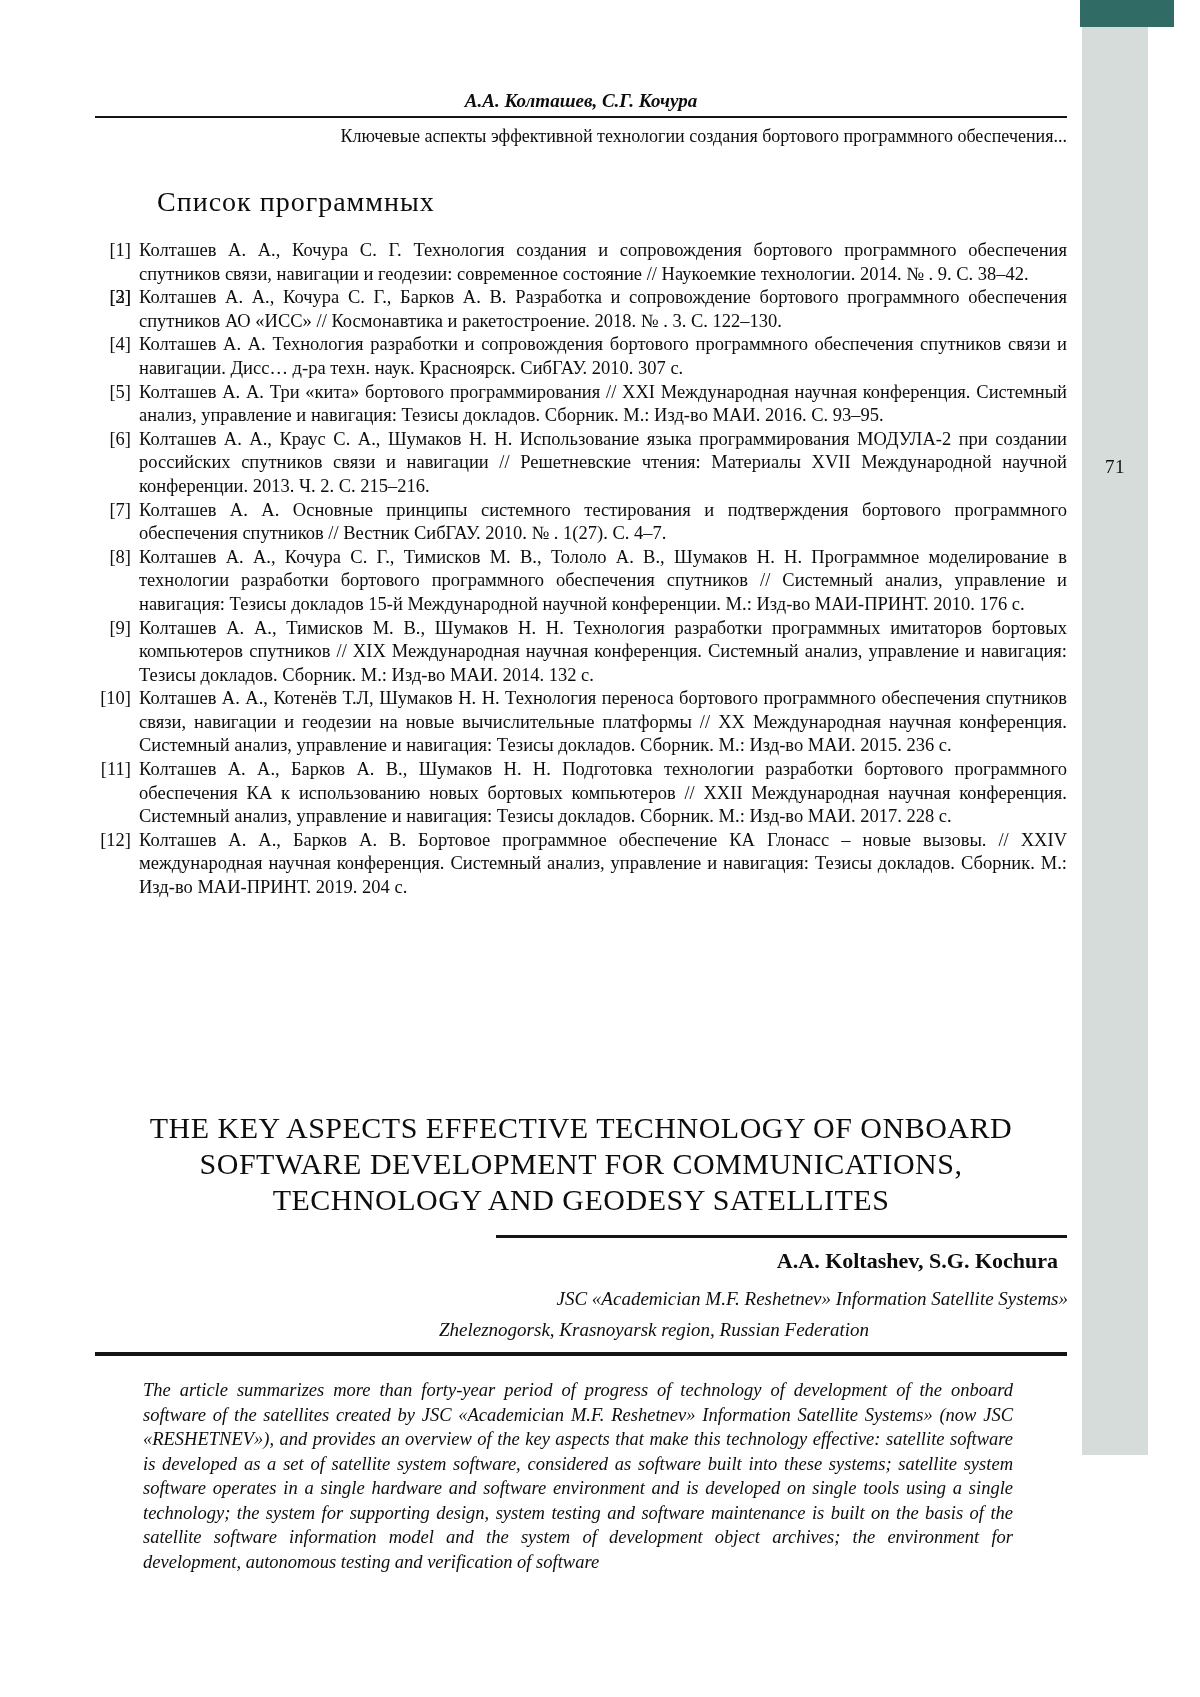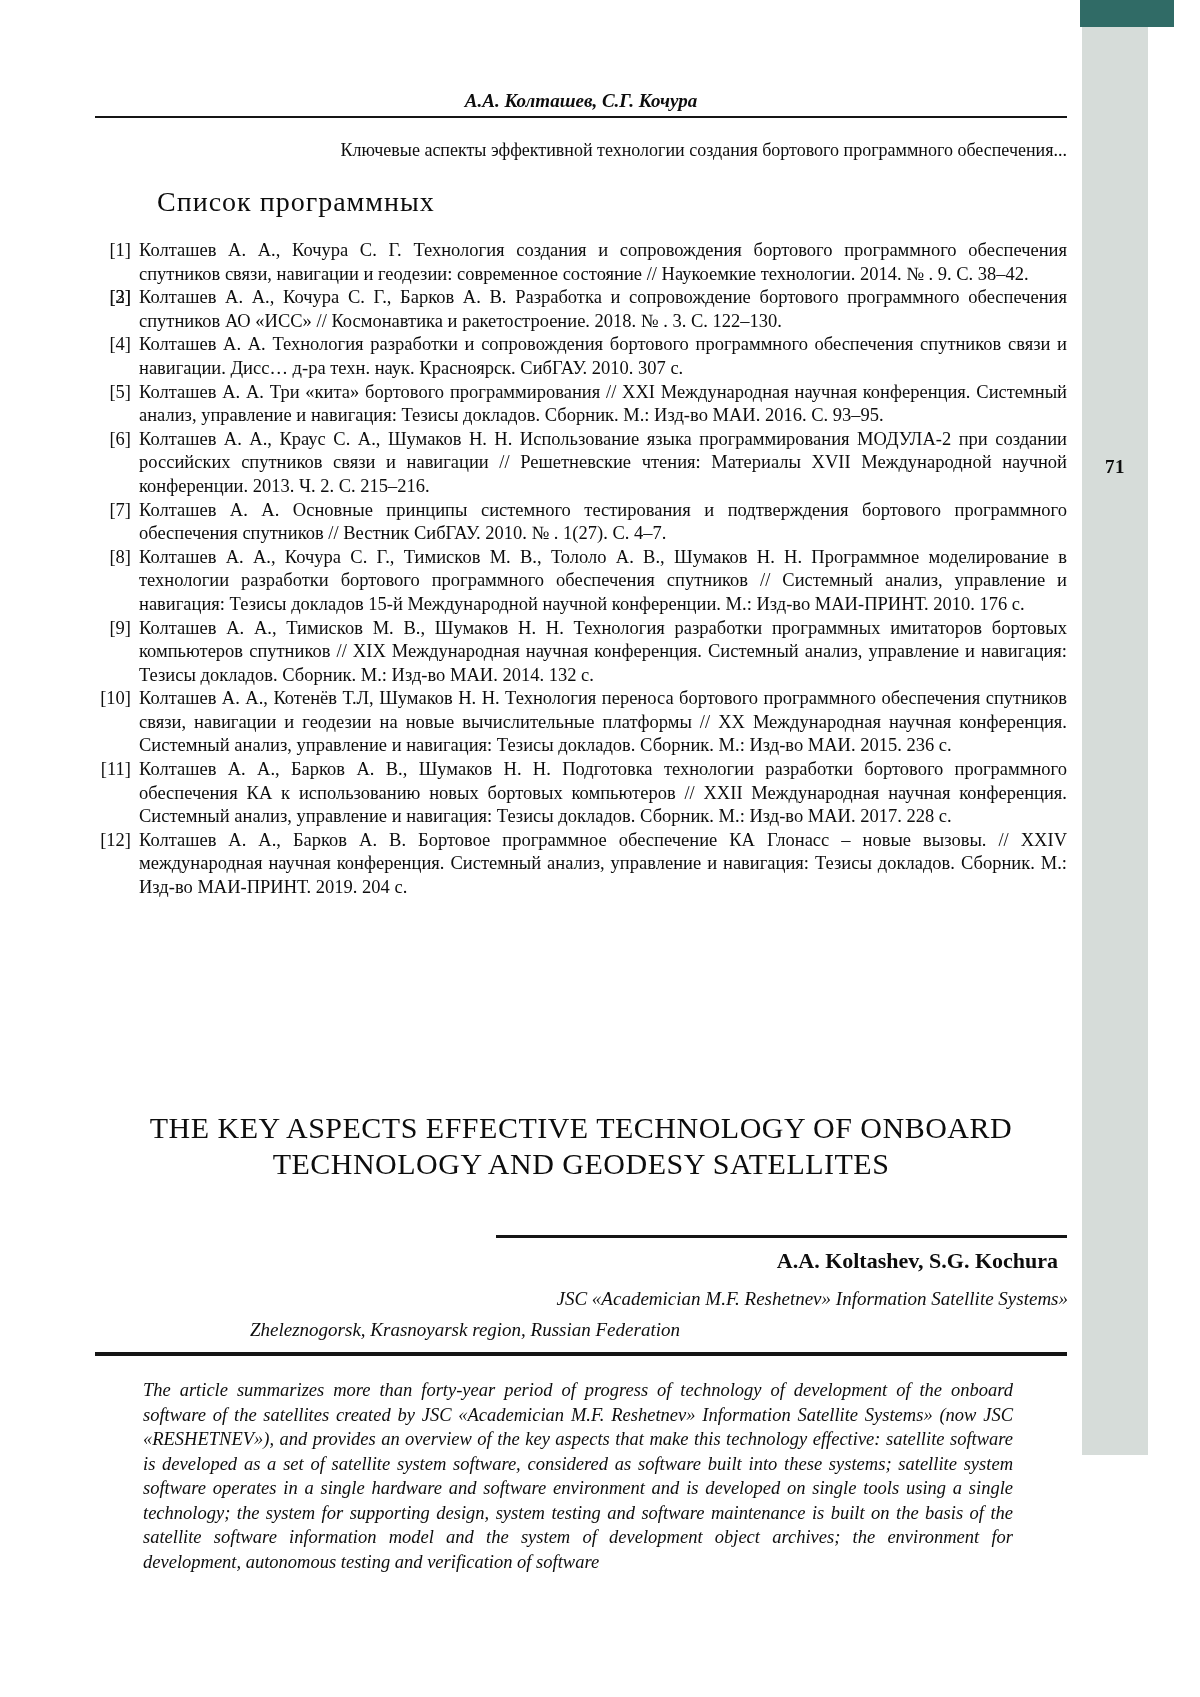--- a/index.html
+++ b/index.html
@@ -23,21 +23,21 @@
     left: 1080px; top: 0;
     width: 94px; height: 27px;
     background: #306b66;
   }
   .page-number {
     position: absolute;
     left: 1082px; top: 456px;
     width: 66px;
     text-align: center;
     font-size: 19px;
-    font-weight: bold;
+    font-weight: normal;
     letter-spacing: 0.5px;
   }
   .running-authors {
     position: absolute;
     left: 95px; top: 90px;
     width: 972px;
     font-size: 19px;
     font-weight: bold;
     font-style: italic;
     text-align: center;
@@ -47,21 +47,20 @@
     left: 95px; top: 116px;
     width: 972px; height: 2px;
     background: #151515;
   }
   .running-title {
     position: absolute;
     left: 95px; top: 126px;
     width: 972px;
     text-align: right;
     font-size: 18px;
-    margin-top: 14px;
   }
   .refs-heading {
     position: absolute;
     left: 157px; top: 186px;
     font-size: 28px;
     font-weight: normal;
     letter-spacing: 1px;
     margin: 0;
   }
   .refs {
@@ -109,21 +108,21 @@
     left: 260px; top: 1288px;
     width: 808px;
     text-align: right;
     font-size: 19px;
     font-style: italic;
   }
   .affil-location {
     position: absolute;
     left: 250px; top: 1319px;
     width: 808px;
-    text-align: left;
+    text-align: center;
     font-size: 19px;
     font-style: italic;
   }
   .full-rule {
     position: absolute;
     left: 95px; top: 1352px;
     width: 972px; height: 4px;
     background: #151515;
   }
   .abstract {
@@ -161,20 +160,21 @@
       <div class="ref"><span class="ref-num">[7]</span><span>Колташев А. А. Основные принципы системного тестирования и подтверждения бортового программного обеспечения спутников // Вестник СибГАУ. 2010. № . 1(27). С. 4–7.</span></div>
       <div class="ref"><span class="ref-num">[8]</span><span>Колташев А. А., Кочура С. Г., Тимисков М. В., Тололо А. В., Шумаков Н. Н. Программное моделирование в технологии разработки бортового программного обеспечения спутников // Системный анализ, управление и навигация: Тезисы докладов 15-й Международной научной конференции. М.: Изд-во МАИ-ПРИНТ. 2010. 176 с.</span></div>
       <div class="ref"><span class="ref-num">[9]</span><span>Колташев А. А., Тимисков М. В., Шумаков Н. Н. Технология разработки программных имитаторов бортовых компьютеров спутников // XIX Международная научная конференция. Системный анализ, управление и навигация: Тезисы докладов. Сборник. М.: Изд-во МАИ. 2014. 132 с.</span></div>
       <div class="ref"><span class="ref-num">[10]</span><span>Колташев А. А., Котенёв Т.Л, Шумаков Н. Н. Технология переноса бортового программного обеспечения спутников связи, навигации и геодезии на новые вычислительные платформы // XX Международная научная конференция. Системный анализ, управление и навигация: Тезисы докладов. Сборник. М.: Изд-во МАИ. 2015. 236 с.</span></div>
       <div class="ref"><span class="ref-num">[11]</span><span>Колташев А. А., Барков А. В., Шумаков Н. Н. Подготовка технологии разработки бортового программного обеспечения КА к использованию новых бортовых компьютеров // XXII Международная научная конференция. Системный анализ, управление и навигация: Тезисы докладов. Сборник. М.: Изд-во МАИ. 2017. 228 с.</span></div>
       <div class="ref"><span class="ref-num">[12]</span><span>Колташев А. А., Барков А. В. Бортовое программное обеспечение КА Глонасс – новые вызовы. // XXIV международная научная конференция. Системный анализ, управление и навигация: Тезисы докладов. Сборник. М.: Изд-во МАИ-ПРИНТ. 2019. 204 с.</span></div>
     </div>
 
   <h2 class="title-en">
       <div>THE KEY ASPECTS EFFECTIVE TECHNOLOGY OF ONBOARD</div>
+      <div>SOFTWARE DEVELOPMENT FOR COMMUNICATIONS,</div>
       <div>TECHNOLOGY AND GEODESY SATELLITES</div>
     </h2>
 
   <div class="author-rule"></div>
   <div class="authors-en">A.A. Koltashev, S.G. Kochura</div>
   <div class="affiliation">JSC «Academician M.F. Reshetnev» Information Satellite Systems»</div>
   <div class="affil-location">Zheleznogorsk, Krasnoyarsk region, Russian Federation</div>
   <div class="full-rule"></div>
 
   <div class="abstract">The article summarizes more than forty-year period of progress of technology of development of the onboard software of the satellites created by JSC «Academician M.F. Reshetnev» Information Satellite Systems» (now JSC «RESHETNEV»), and provides an overview of the key aspects that make this technology effective: satellite software is developed as a set of satellite system software, considered as software built into these systems; satellite system software operates in a single hardware and software environment and is developed on single tools using a single technology; the system for supporting design, system testing and software maintenance is built on the basis of the satellite software information model and the system of development object archives; the environment for development, autonomous testing and verification of software</div>

